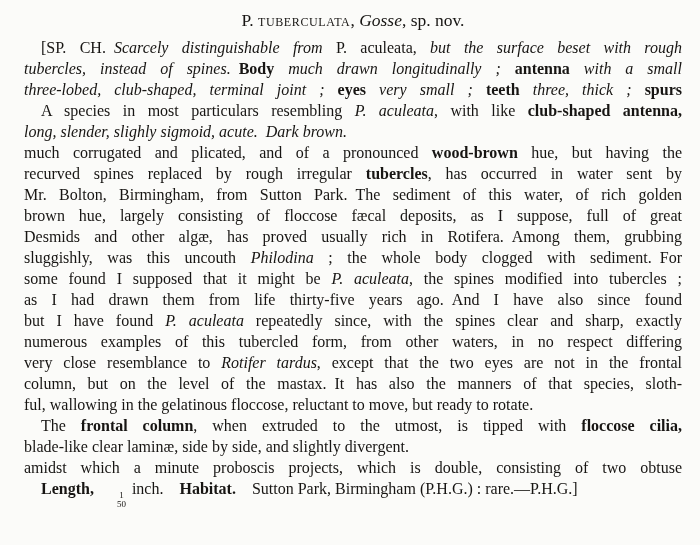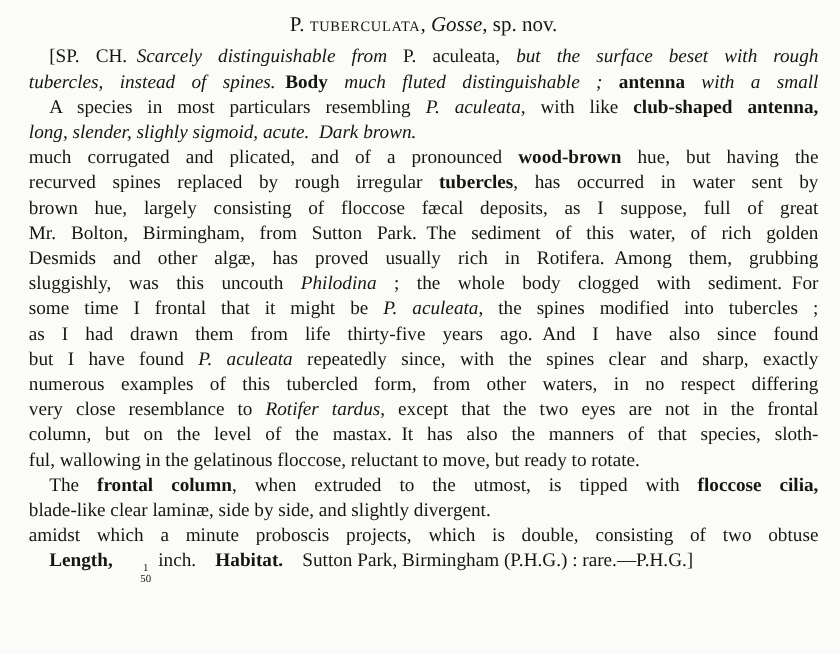--- a/index.html
+++ b/index.html
@@ -42,30 +42,31 @@
   }
   .frac .num, .frac .den { display: block; }
 </style>
 </head>
 <body>
 
 <div class="page" style="background: rgb(251, 251, 249); color: rgb(23, 21, 19);">
   <div id="text-block">
       <div class="line title"><span class="rm">P. </span><span class="sc">tuberculata</span><span class="rm">, </span><span class="it">Gosse</span><span class="rm">, sp. nov.</span></div>
       <div class="line indent justify"><span class="rm">[SP. CH. </span><span class="it">Scarcely distinguishable from </span><span class="rm">P. aculeata, </span><span class="it">but the surface beset with rough</span></div>
-      <div class="line justify"><span class="it">tubercles, instead of spines. </span><span class="bd">Body</span><span class="it"> much fluted distinguishable ; </span><span class="bd">antenna</span><span class="it"> with a small</span></div>
+      <div class="line justify"><span class="it">tubercles, instead of spines. </span><span class="bd">Body</span><span class="it"> much drawn longitudinally ; </span><span class="bd">antenna</span><span class="it"> with a small</span></div>
+      <div class="line justify"><span class="it">three-lobed, club-shaped, terminal joint ; </span><span class="bd">eyes</span><span class="it"> very small ; </span><span class="bd">teeth</span><span class="it"> three, thick ; </span><span class="bd">spurs</span></div>
       <div class="line indent justify"><span class="rm">A species in most particulars resembling </span><span class="it">P. aculeata</span><span class="rm">, with like </span><span class="bd">club-shaped antenna,</span></div>
       <div class="line"><span class="it">long, slender, slighly sigmoid, acute. Dark brown.</span></div>
       <div class="line justify"><span class="rm">much corrugated and plicated, and of a pronounced </span><span class="bd">wood-brown</span><span class="rm"> hue, but having the</span></div>
       <div class="line justify"><span class="rm">recurved spines replaced by rough irregular </span><span class="bd">tubercles</span><span class="rm">, has occurred in water sent by</span></div>
+      <div class="line justify"><span class="rm">Mr. Bolton, Birmingham, from Sutton Park. The sediment of this water, of rich golden</span></div>
       <div class="line justify"><span class="rm">brown hue, largely consisting of floccose fæcal deposits, as I suppose, full of great</span></div>
-      <div class="line justify"><span class="rm">Mr. Bolton, Birmingham, from Sutton Park. The sediment of this water, of rich golden</span></div>
       <div class="line justify"><span class="rm">Desmids and other algæ, has proved usually rich in Rotifera. Among them, grubbing</span></div>
       <div class="line justify"><span class="rm">sluggishly, was this uncouth </span><span class="it">Philodina</span><span class="rm"> ; the whole body clogged with sediment. For</span></div>
-      <div class="line justify"><span class="rm">some time I frontal that it might be </span><span class="it">P. aculeata</span><span class="rm">, the spines modified into tubercles ;</span></div>
+      <div class="line justify"><span class="rm">some found I supposed that it might be </span><span class="it">P. aculeata</span><span class="rm">, the spines modified into tubercles ;</span></div>
       <div class="line justify"><span class="rm">as I had drawn them from life thirty-five years ago. And I have also since found</span></div>
       <div class="line justify"><span class="rm">but I have found </span><span class="it">P. aculeata</span><span class="rm"> repeatedly since, with the spines clear and sharp, exactly</span></div>
       <div class="line justify"><span class="rm">numerous examples of this tubercled form, from other waters, in no respect differing</span></div>
       <div class="line justify"><span class="rm">very close resemblance to </span><span class="it">Rotifer tardus</span><span class="rm">, except that the two eyes are not in the frontal</span></div>
       <div class="line justify"><span class="rm">column, but on the level of the mastax. It has also the manners of that species, sloth-</span></div>
       <div class="line"><span class="rm">ful, wallowing in the gelatinous floccose, reluctant to move, but ready to rotate.</span></div>
       <div class="line indent justify"><span class="rm">The </span><span class="bd">frontal column</span><span class="rm">, when extruded to the utmost, is tipped with </span><span class="bd">floccose cilia,</span></div>
       <div class="line"><span class="rm">blade-like clear laminæ, side by side, and slightly divergent.</span></div>
       <div class="line justify"><span class="rm">amidst which a minute proboscis projects, which is double, consisting of two obtuse</span></div>
       <div class="line indent"><span class="bd">Length,</span><span class="rm"> </span><span class="frac">

